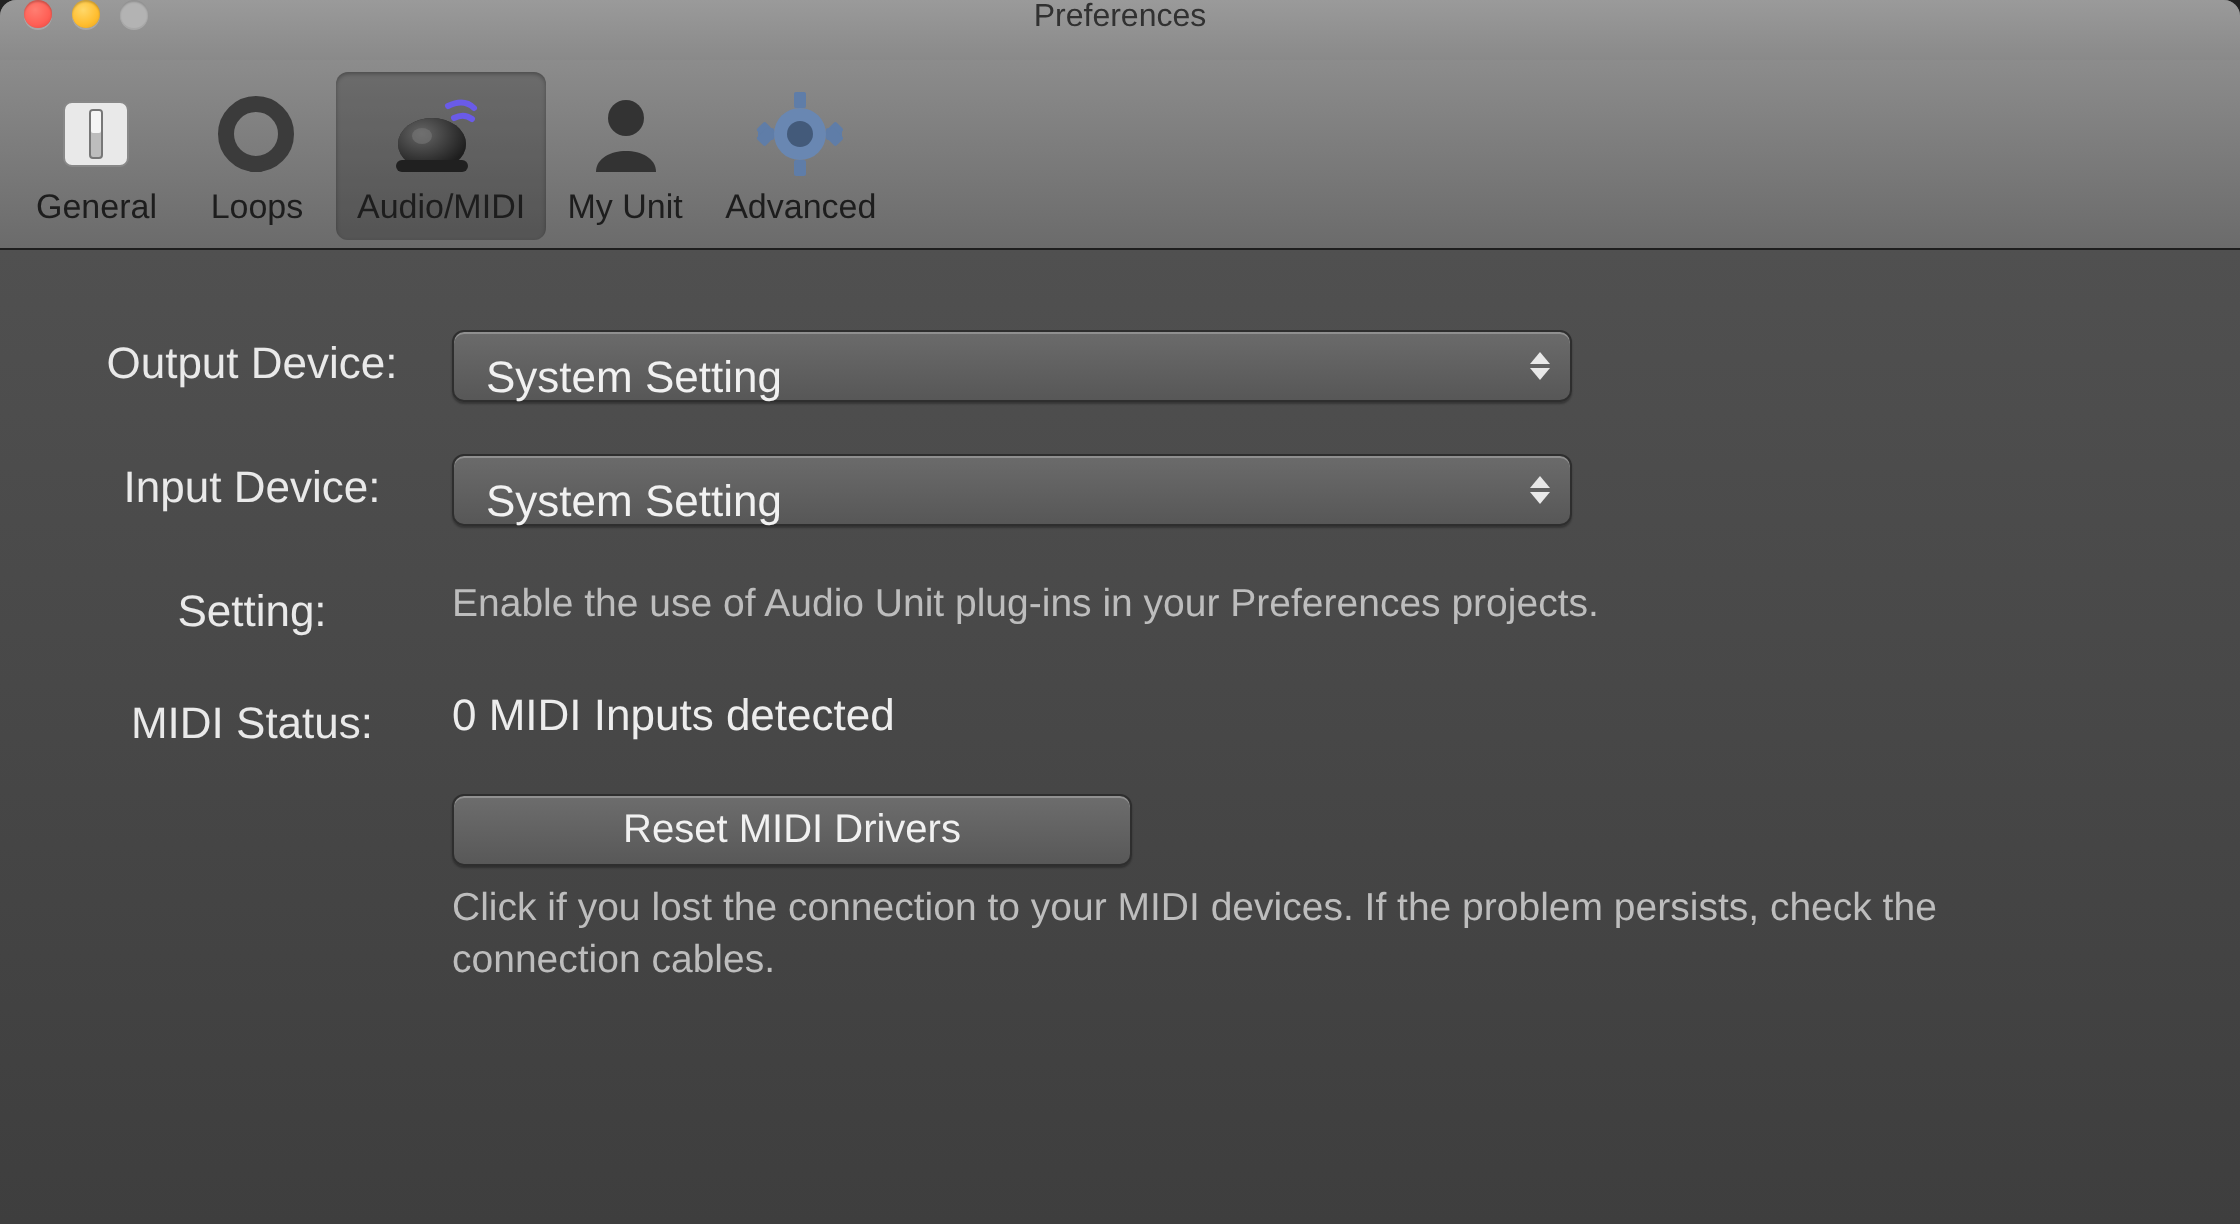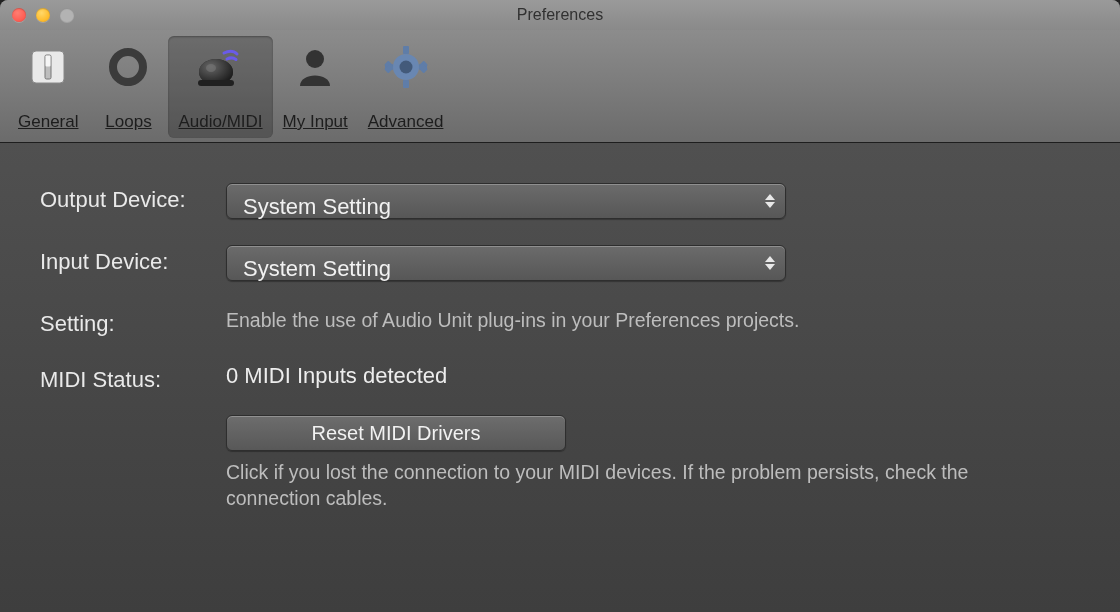--- a/index.html
+++ b/index.html
@@ -17,21 +17,21 @@
       border-radius: 8px 8px 0 0;
       display: flex;
       flex-direction: column;
       box-shadow: inset 0 1px 0 rgba(255,255,255,0.15);
     }
     .titlebar {
       height: 30px;
       background: linear-gradient(to bottom, #9a9a9a, #8a8a8a);
       border-radius: 8px 8px 0 0;
       display: flex;
-      align-items: center;
+      align-items: flex-start;
       position: relative;
       border-bottom: 1px solid rgba(0,0,0,0.1);
     }
     .traffic-lights {
       display: flex;
       gap: 10px;
       margin-left: 12px;
     }
     .traffic-light {
       width: 14px;
@@ -77,41 +77,40 @@
     .toolbar-icon {
       width: 54px;
       height: 54px;
       display: flex;
       align-items: center;
       justify-content: center;
     }
     .toolbar-label {
       font-size: 17px;
       color: #1d1d1d;
-      margin-top: 18px;
+      margin-top: 0;
       white-space: nowrap;
-      text-decoration: underline;
     }
 
     .content {
       flex: 1;
       background: linear-gradient(to bottom, #505050, #3e3e3e);
       padding: 40px 40px 0 40px;
       display: flex;
       flex-direction: column;
       gap: 26px;
     }
     .row {
       display: flex;
       align-items: flex-start;
       gap: 14px;
     }
     .row-label {
       width: 172px;
-      text-align: left;
+      text-align: center;
       font-size: 22px;
       color: #e9e9e9;
       padding-top: 4px;
       flex-shrink: 0;
     }
     .row-control {
       flex: 1;
       display: flex;
       flex-direction: column;
       gap: 8px;
@@ -256,21 +255,21 @@
       <div class="toolbar-label">Audio/MIDI</div>
     </div>
 
     <div class="toolbar-tab">
       <div class="toolbar-icon">
         <svg width="46" height="46" viewBox="0 0 46 46">
           <circle cx="23" cy="15" r="9" fill="#333"></circle>
           <path d="M8 42 C8 28 38 28 38 42 Z" fill="#333"></path>
         </svg>
       </div>
-      <div class="toolbar-label">My Input</div>
+      <div class="toolbar-label">My Unit</div>
     </div>
 
     <div class="toolbar-tab">
       <div class="toolbar-icon">
         <svg width="46" height="46" viewBox="0 0 46 46">
           <g transform="translate(23 23)">
             <g fill="#5f7da8">
               <rect x="-3" y="-21" width="6" height="8" rx="1"></rect>
               <rect x="-3" y="13" width="6" height="8" rx="1"></rect>
               <rect x="-21" y="-3" width="8" height="6" rx="1"></rect>

